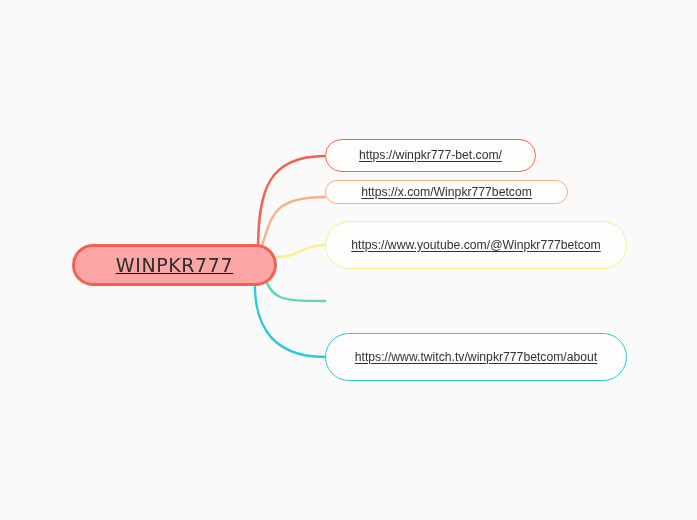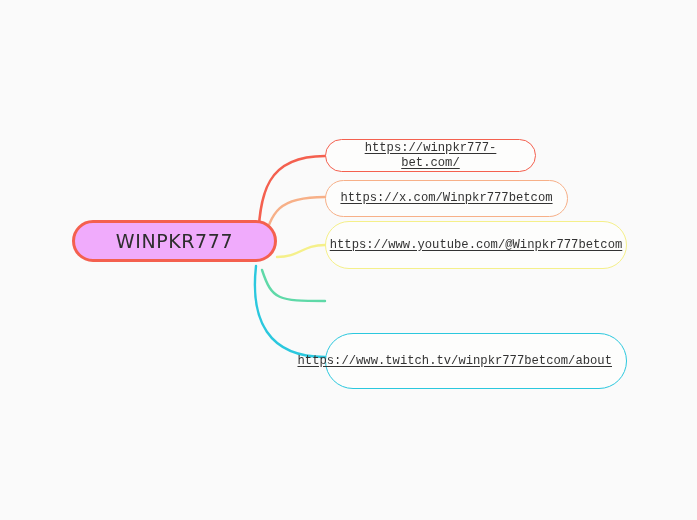--- a/index.html
+++ b/index.html
@@ -33,50 +33,51 @@
     display: flex;
     align-items: center;
     justify-content: center;
     text-align: center;
     background: #FDFDFC;
     border-style: solid;
     border-radius: 999px;
   }
   .node-root {
     left: 72px;
-    top: 220px;
+    top: 244px;
     width: 205px;
     height: 42px;
     border-width: 3px;
     border-color: #F4604F;
-    background: #f0abfc;
+    background: #fca5a5;
+    text-decoration: underline;
   }
   .node-root .node-text {
     font-size: 19px;
     letter-spacing: 0.6px;
     color: #2E2E2E;
     font-family: "DejaVu Sans", sans-serif;
   }
   .node-child {
     border-width: 1.6px;
   }
   .node-child .node-text {
     font-size: 12.2px;
     line-height: 15px;
     color: #333333;
     text-decoration: underline;
     text-underline-offset: 2px;
     padding: 0 14px;
-    font-family: Liberation Mono, monospace;
+    font-family: Liberation Sans, sans-serif;
   }
   .n1 { left: 325px; top: 139px; width: 211px; height: 33px; border-color: #F4604F; }
-  .n2 { left: 325px; top: 180px; width: 243px; height: 37px; border-color: #F7B088; }
+  .n2 { left: 325px; top: 180px; width: 243px; height: 24px; border-color: #F7B088; }
   .n3 { left: 325px; top: 221px; width: 302px; height: 48px; border-color: #F5F08A; }
   .n4 { left: 325px; top: 277px; width: 302px; height: 48px; border-color: #5FD9A8; }
-  .n5 { left: 325px; top: 333px; width: 302px; height: 56px; border-color: #2BC8DE; justify-content: flex-end; }
+  .n5 { left: 325px; top: 333px; width: 302px; height: 48px; border-color: #2BC8DE; }
 </style>
 </head>
 <body style="background: rgb(250, 250, 250);">
 
 <div id="mindmap">
 
   <svg id="connectors" viewBox="0 0 697 520" xmlns="http://www.w3.org/2000/svg">
     <path fill="none" stroke-width="2.4" stroke-linecap="round" d="M 258 252 C 258 190 268 156 325 156" stroke="#F4604F"></path>
     <path fill="none" stroke-width="2.4" stroke-linecap="round" d="M 262 246 C 272 214 275 197 325 197" stroke="#F7B088"></path>
     <path fill="none" stroke-width="2.4" stroke-linecap="round" d="M 277 257 C 300 257 302 245 325 245" stroke="#F5F08A"></path>

